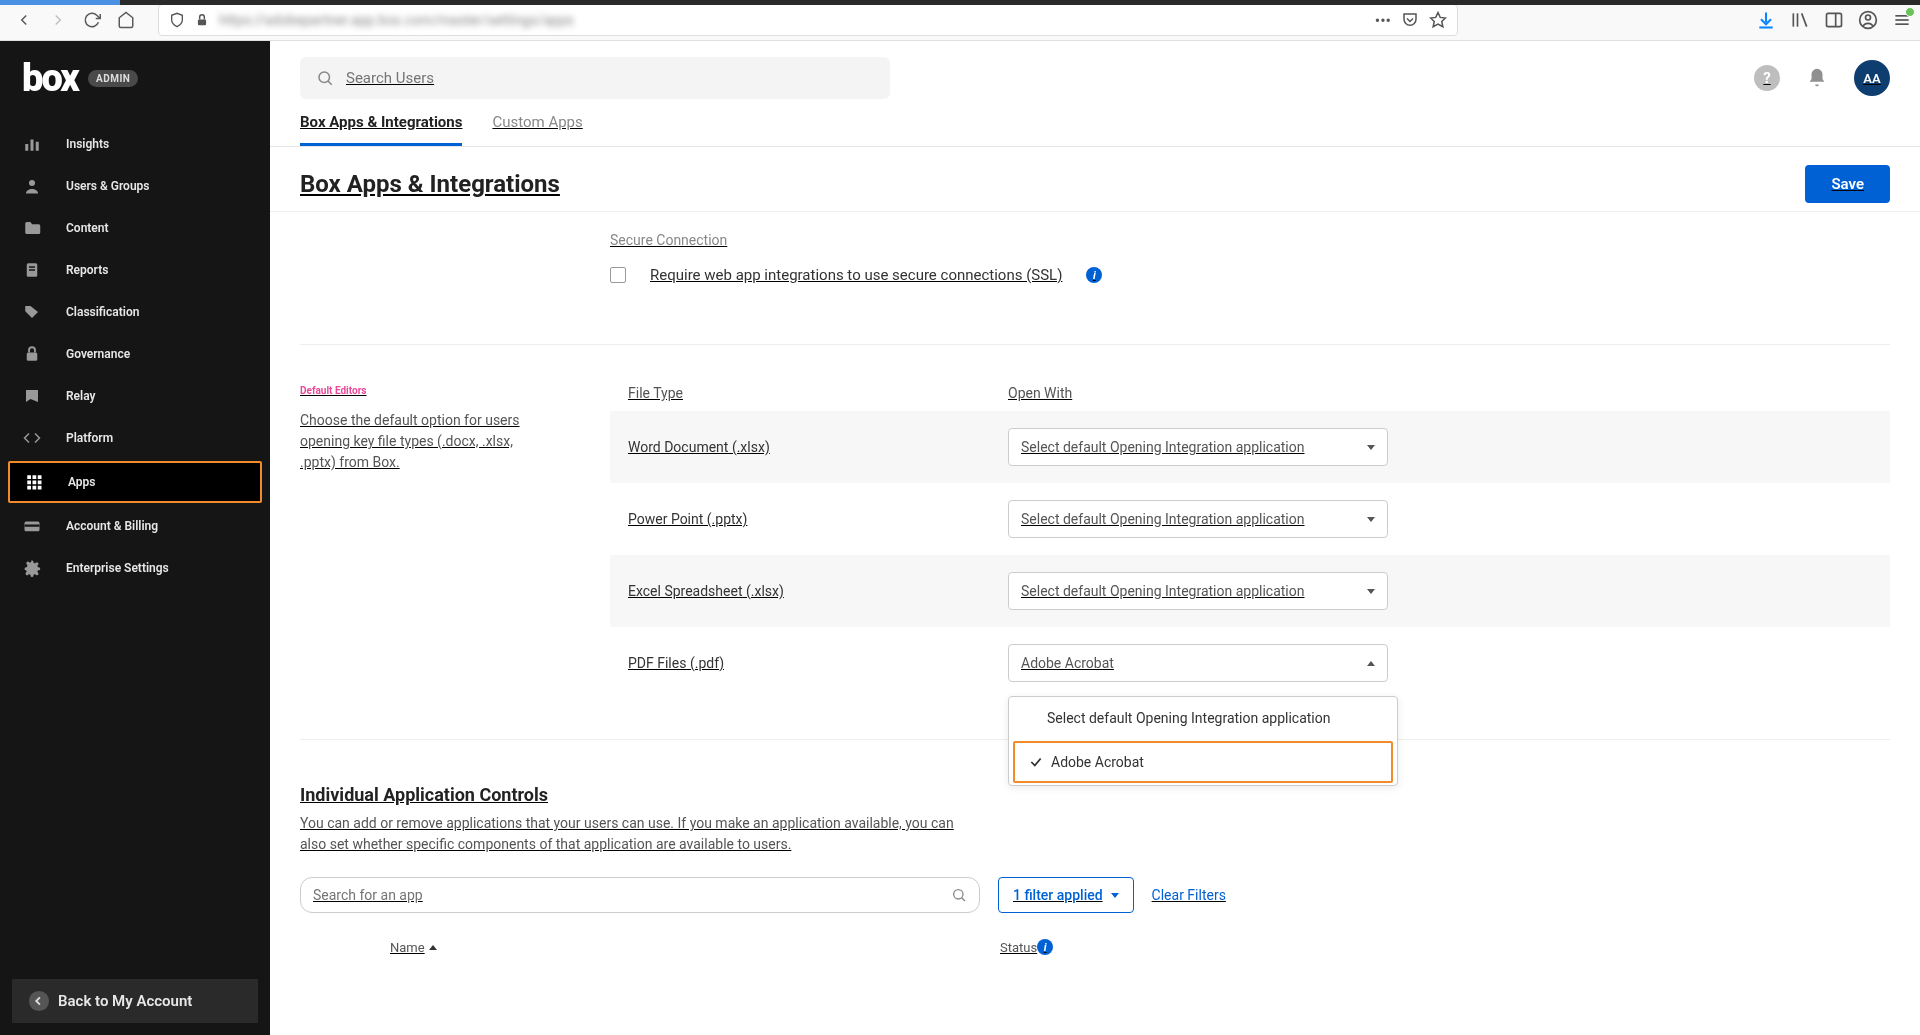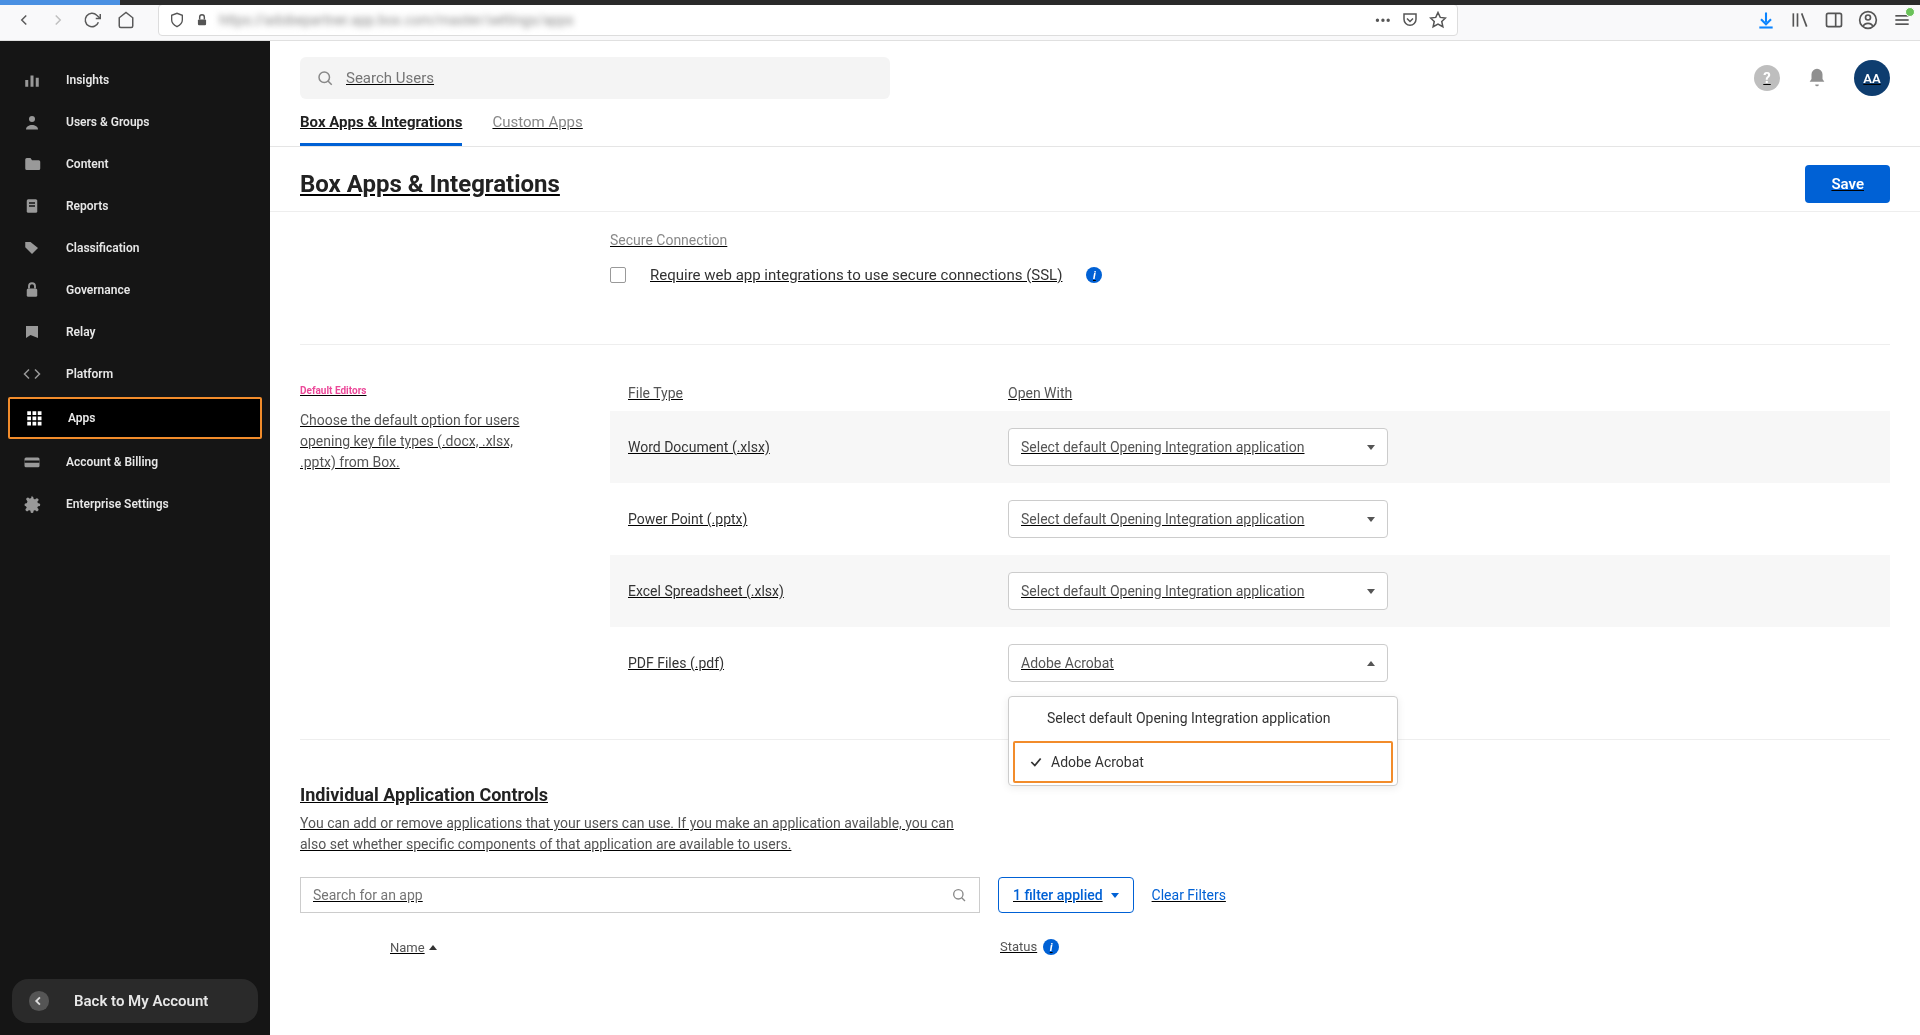--- a/index.html
+++ b/index.html
@@ -161,23 +161,23 @@
   color: #999;
 }
 .nav-item.active .nav-icon { color: #fff; }
 .sidebar-footer {
   margin-top: auto;
   padding: 12px;
 }
 .back-account {
   display: flex;
   align-items: center;
-  gap: 24px;
+  gap: 8px;
   background: #2a2a2a;
-  border-radius: 16px;
+  border-radius: 0;
   padding: 11px 16px;
   font-size: 15px;
   font-weight: 600;
   cursor: pointer;
 }
 
 
 .main {
   flex: 1;
   background: #fff;
@@ -444,21 +444,21 @@
 }
 .app-controls-row {
   display: flex;
   align-items: center;
   gap: 18px;
 }
 .search-app-box {
   width: 680px;
   height: 36px;
   border: 1px solid #ccc;
-  border-radius: 0;
+  border-radius: 12px;
   display: flex;
   align-items: center;
   padding: 0 12px;
 }
 .search-app-box input {
   border: none;
   outline: none;
   flex: 1;
   font-size: 14px;
 }
@@ -487,21 +487,21 @@
   cursor: pointer;
 }
 .app-table-header {
   display: flex;
   margin-top: 26px;
   font-size: 13px;
   color: #555;
   padding: 0 0 10px 90px;
 }
 .ath-name { width: 610px; display:flex; align-items:center; gap:4px;}
-.ath-status { display:flex; gap:6px;}
+.ath-status { display:flex; align-items:center; gap:0;}
 .sort-arrow {
   width: 0; height: 0;
   border-left: 4px solid transparent;
   border-right: 4px solid transparent;
   border-bottom: 5px solid #333;
 }
 
 svg { display: block; }
 </style>
 </head>
@@ -595,20 +595,24 @@
           <line x1="4" y1="17" x2="20" y2="17"></line>
         </svg>
       <span style="position:absolute;top:-3px;right:-3px;width:10px;height:10px;background:#6ac259;border-radius:50%;border:1px solid #fff"></span>
     </div>
   </div>
 </div>
 
 <div class="app">
 
   <div class="sidebar">
+    <div class="logo-row">
+      <div class="logo">box</div>
+      <div class="admin-badge">ADMIN</div>
+    </div>
 
     <div class="nav-item">
       <span class="nav-icon">
           <svg width="18" height="18" viewBox="0 0 24 24" fill="currentColor">
             <rect x="3" y="12" width="4" height="9"></rect>
             <rect x="10" y="6" width="4" height="15"></rect>
             <rect x="17" y="9" width="4" height="12"></rect>
           </svg>
         </span>
       <span>Insights</span>

